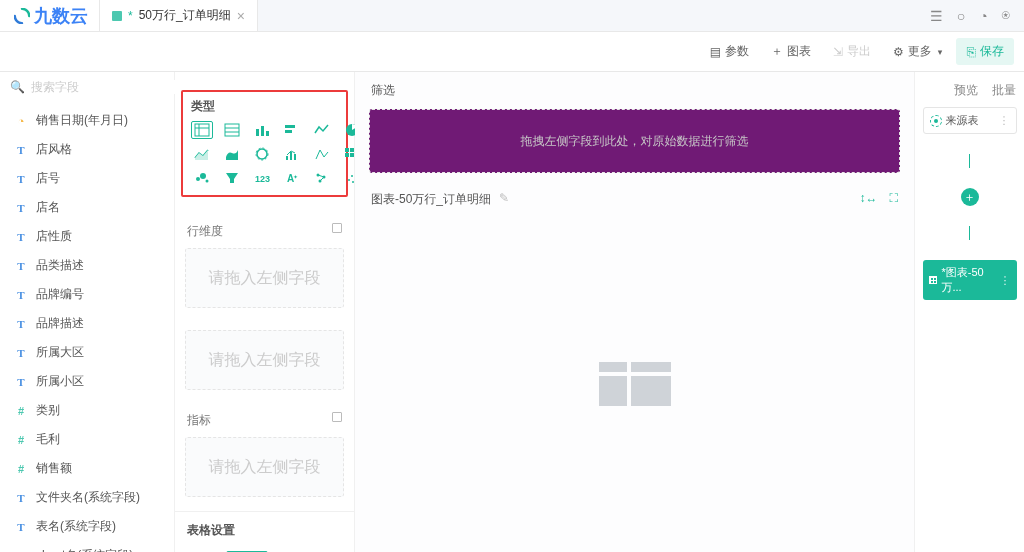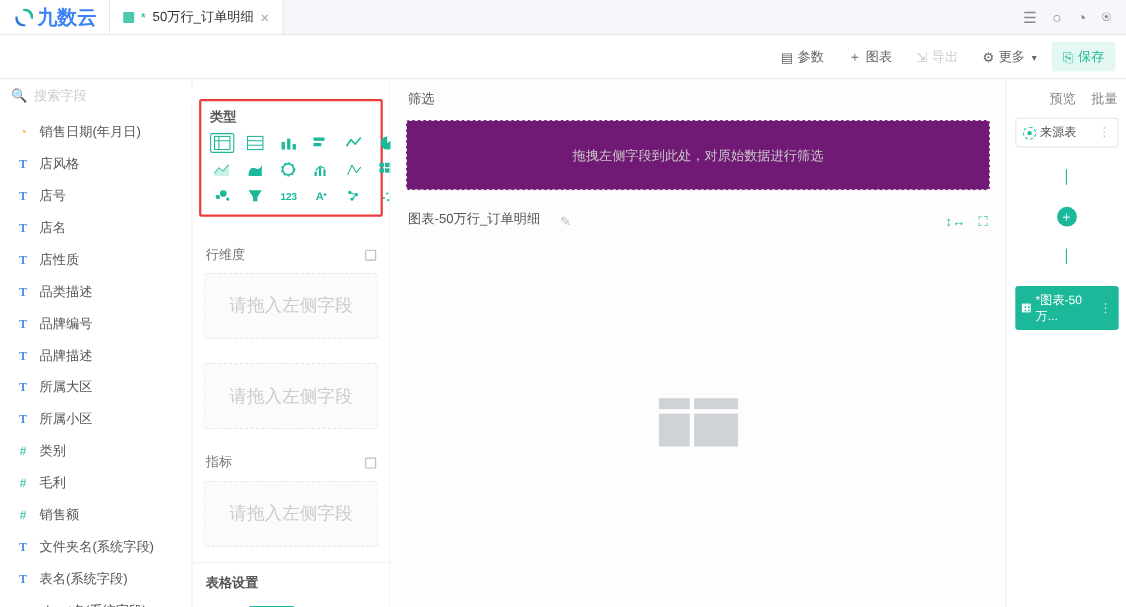--- a/index.html
+++ b/index.html
@@ -42,34 +42,34 @@
 
 .config { width: 180px; border-right: 1px solid #f0f0f0; display: flex; flex-direction: column; }
 .cfg-section-title { font-size: 12px; font-weight: 600; padding: 10px 12px 8px; color: #555; display: flex; align-items: center; justify-content: space-between; }
 .type-box { border: 2px solid #ec3b3b; margin: 18px 6px; padding: 6px 8px 8px; border-radius: 2px; }
 .type-box .cfg-section-title { padding: 0 0 6px 0; }
 .type-grid { display: grid; grid-template-columns: repeat(6, 22px); gap: 6px 8px; }
 .type-cell { width: 22px; height: 18px; display: flex; align-items: center; justify-content: center; cursor: pointer; border-radius: 2px; }
 .type-cell.selected { border: 1px solid #1bb999; }
 .type-cell svg { width: 16px; height: 14px; }
 .drop-sec { padding: 4px 10px; }
-.drop-sec .sec-head { display: flex; align-items: center; justify-content: space-between; color: #777; font-size: 12px; padding: 4px 2px; }
+.drop-sec .sec-head { display: flex; align-items: flex-start; justify-content: space-between; color: #777; font-size: 12px; padding: 4px 2px; }
 .sec-head .cb { width: 10px; height: 10px; border: 1px solid #bbb; border-radius: 1px; }
 .drop-zone { min-height: 60px; background: #fafbfc; border: 1px dashed #e5e5e5; border-radius: 3px; display: flex; align-items: center; justify-content: center; color: #ccc; font-size: 16px; margin: 4px 0 10px; }
 .tbl-settings { padding: 6px 12px; border-top: 1px solid #f0f0f0; }
 .sum-row { display: flex; align-items: center; gap: 8px; padding: 6px 0; font-size: 12px; color: #666; }
 .seg { display: flex; gap: 4px; }
 .seg span { padding: 2px 6px; border: 1px solid transparent; border-radius: 2px; cursor: pointer; color: #888; }
 .seg span.active { border-color: #1bb999; color: #1bb999; }
 
 
 .canvas { flex: 1; display: flex; flex-direction: column; background: #fdfdfe; }
 .filter-head { padding: 10px 16px 6px; font-size: 12px; color: #555; font-weight: 500; }
 .filter-drop { margin: 4px 14px 10px; height: 64px; border: 1px dashed #e3e3e3; border-radius: 3px; background: #701a75; display: flex; align-items: center; justify-content: center; color: #c7c7c7; font-size: 12px; }
-.chart-head { display: flex; align-items: flex-end; padding: 8px 16px; font-size: 12px; color: #555; gap: 18px; }
+.chart-head { display: flex; align-items: flex-start; padding: 8px 16px; font-size: 12px; color: #555; gap: 8px; }
 .chart-head .edit { color: #bbb; cursor: pointer; }
 .chart-head .right-icons { margin-left: auto; display: flex; gap: 12px; color: #1bb999; }
 .chart-body { flex: 1; display: flex; align-items: center; justify-content: center; }
 .placeholder-shape { display: grid; grid-template-columns: 28px 40px; grid-template-rows: 10px 30px; gap: 4px; }
 .placeholder-shape div { background: #cfd3d8; }
 
 
 .pipeline { width: 110px; border-left: 1px solid #f0f0f0; padding: 10px 8px; display: flex; flex-direction: column; }
 .pipe-tabs { display: flex; justify-content: flex-end; gap: 14px; font-size: 12px; color: #888; padding-bottom: 8px; }
 .pipe-tabs span { cursor: pointer; }

